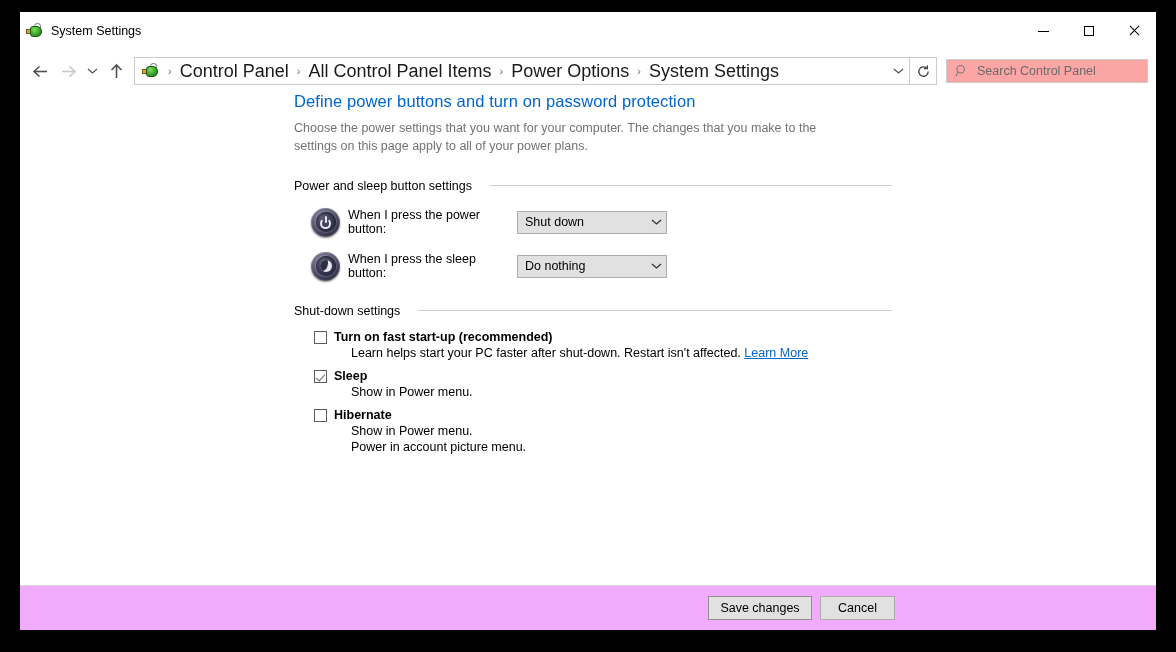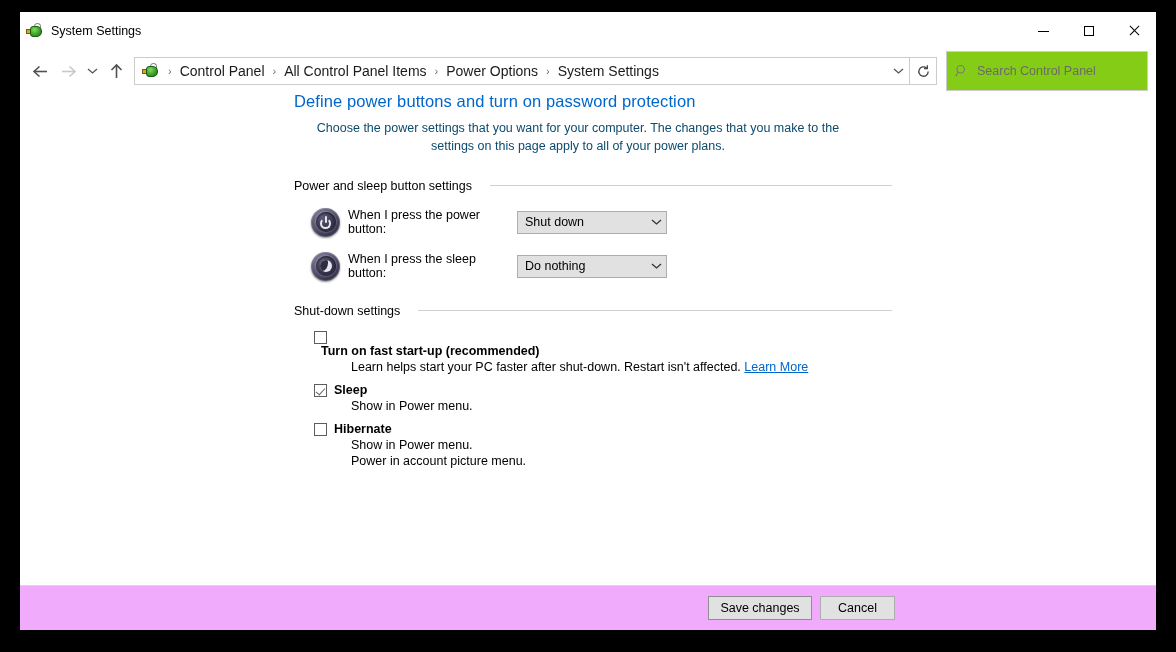--- a/index.html
+++ b/index.html
@@ -155,21 +155,21 @@
     flex: 0 0 17px;
   }
   #crumbs {
     display: flex;
     align-items: center;
     flex: 1 1 auto;
     min-width: 0;
     overflow: hidden;
   }
   .crumb {
-    font-size: 14px;
+    font-size: 18px;
     color: #1a1a1a;
     white-space: nowrap;
     padding: 2px 3px;
     cursor: default;
   }
   .crumb-sep {
     color: #6d6d6d;
     font-size: 11px;
     padding: 0 5px;
     user-select: none;
@@ -188,29 +188,29 @@
     box-sizing: border-box;
     display: flex;
     align-items: center;
     justify-content: center;
     background: #ffffff;
     cursor: default;
     flex: 0 0 27px;
   }
   #searchbox {
     width: 202px;
-    height: 40px;
+    height: 24px;
     margin-left: 9px;
     margin-right: 6px;
     border: 1px solid #cccccc;
     box-sizing: border-box;
     display: flex;
     align-items: center;
     flex: 0 0 202px;
-    background: #84cc16;
+    background: #fca5a5;
   }
   #search-input {
     border: none;
     outline: none;
     font-family: "Liberation Sans", sans-serif;
     font-size: 12.5px;
     color: #555;
     background: transparent;
     flex: 1 1 auto;
     min-width: 0;
@@ -240,25 +240,24 @@
   }
   #page-title {
     color: #0066cc;
     font-size: 16.5px;
     font-weight: normal;
     margin: 0 0 9px 0;
     letter-spacing: 0.1px;
   }
   #page-desc {
     font-size: 12.5px;
-    color: #0c4a6e;
+    color: #737373;
     line-height: 1.42;
     width: 568px;
     margin: 0;
-    text-align: center;
   }
 
   .section { margin-top: 23px; }
   .section-head {
     display: flex;
     align-items: center;
     gap: 18px;
   }
   .section-head-label {
     font-size: 12.5px;
@@ -364,21 +363,21 @@
   }
   .combo .chev { flex: 0 0 auto; margin-left: 6px; }
 
   
   .check-block { padding-left: 20px; }
   .check-row {
     display: flex;
     align-items: flex-start;
     margin-top: 9px;
   }
-  .check-row:first-child { margin-top: 12px; flex-direction: column; }
+  .check-row:first-child { margin-top: 12px; }
   .cb {
     width: 13px;
     height: 13px;
     border: 1px solid #5d5d5d;
     box-sizing: border-box;
     background: #ffffff;
     flex: 0 0 13px;
     margin-top: 1px;
     position: relative;
     cursor: default;

